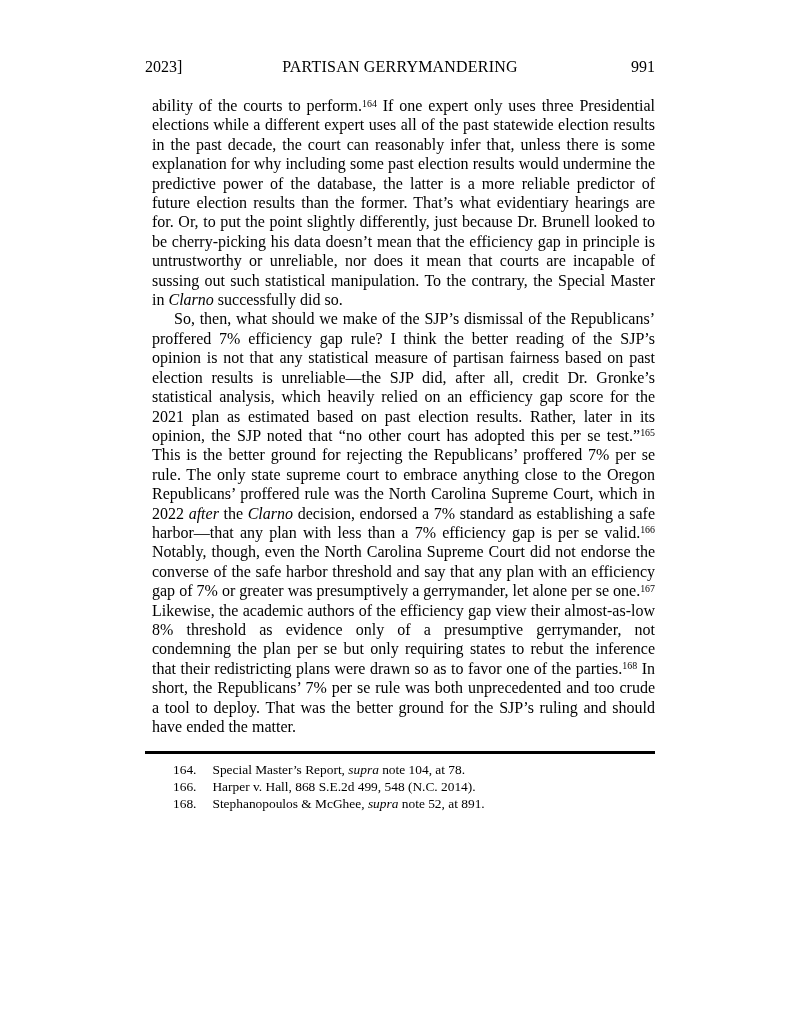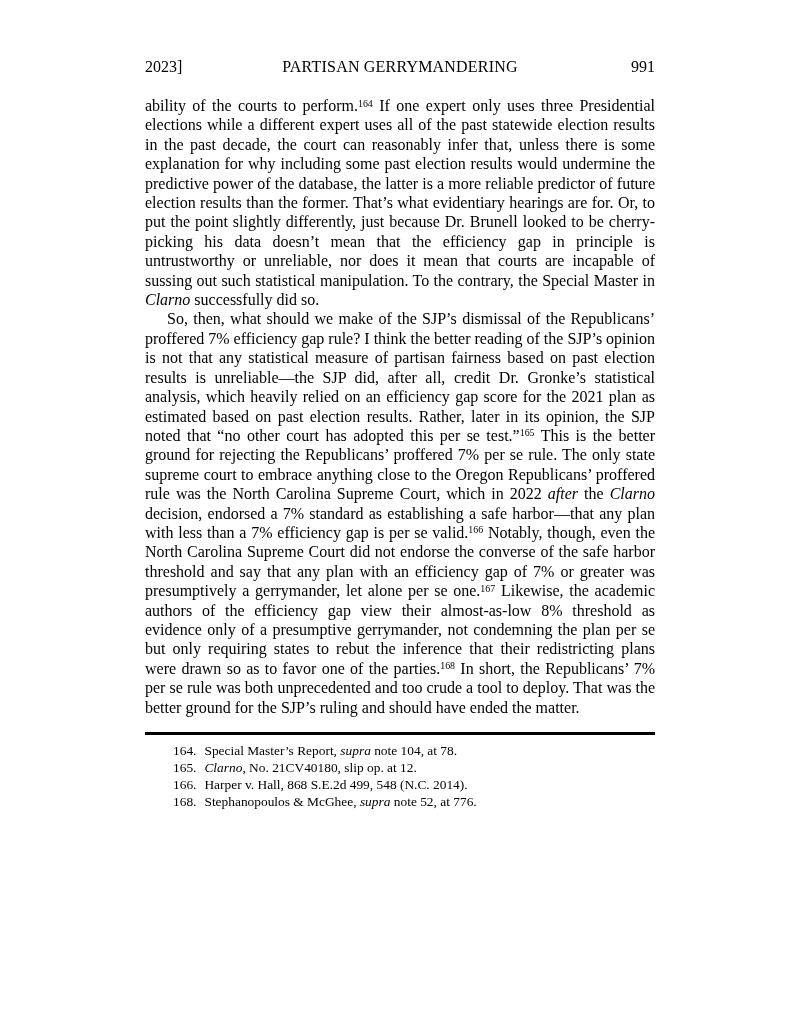--- a/index.html
+++ b/index.html
@@ -29,20 +29,21 @@
   .header-title {
     position: absolute; left: 0; right: 0; top: 0;
     text-align: center;
     letter-spacing: 0.2px;
   }
   .header-page { position: absolute; right: 0; top: 0; }
   .article-body {
     margin-top: 19px;
     font-size: 16px;
     line-height: 19.4px;
+    margin-left: 7px;
   }
   .article-body p {
     margin: 0;
     text-align: justify;
     hyphens: none;
   }
   .article-body p.indent { text-indent: 22px; }
   .article-body p.continues { text-align-last: justify; }
   sup {
     font-size: 0.62em;
@@ -58,21 +59,21 @@
     background: var(--ink, #000000);
     width: 100%;
   }
   .footnotes {
     margin-top: 7px;
     padding-left: 28px;
     font-size: 13.4px;
     line-height: 17px;
   }
   .footnote { margin: 0; }
-  .fn-num { display: inline-block; margin-right: 8px; }
+  .fn-num { display: inline-block; margin-right: 16px; }
 </style>
 </head>
 <body>
 
 <div class="page">
   <div class="content">
 
     <div class="running-header">
       <span class="header-year">2023]</span>
       <span class="header-title">PARTISAN GERRYMANDERING</span>
@@ -84,24 +85,21 @@
       <p class="indent"><span>So, then, what should we make of the SJP’s dismissal of the Republicans’ proffered 7% efficiency gap rule? I think the better reading of the SJP’s opinion is not that any statistical measure of partisan fairness based on past election results is unreliable—the SJP did, after all, credit Dr. Gronke’s statistical analysis, which heavily relied on an efficiency gap score for the 2021 plan as estimated based on past election results. Rather, later in its opinion, the SJP noted that “no other court has adopted this per se test.”</span><sup>165</sup><span> This is the better ground for rejecting the Republicans’ proffered 7% per se rule. The only state supreme court to embrace anything close to the Oregon Republicans’ proffered rule was the North Carolina Supreme Court, which in 2022 </span><i>after</i><span> the </span><i>Clarno</i><span> decision, endorsed a 7% standard as establishing a safe harbor—that any plan with less than a 7% efficiency gap is per se valid.</span><sup>166</sup><span> Notably, though, even the North Carolina Supreme Court did not endorse the converse of the safe harbor threshold and say that any plan with an efficiency gap of 7% or greater was presumptively a gerrymander, let alone per se one.</span><sup>167</sup><span> Likewise, the academic authors of the efficiency gap view their almost-as-low 8% threshold as evidence only of a presumptive gerrymander, not condemning the plan per se but only requiring states to rebut the inference that their redistricting plans were drawn so as to favor one of the parties.</span><sup>168</sup><span> In short, the Republicans’ 7% per se rule was both unprecedented and too crude a tool to deploy. That was the better ground for the SJP’s ruling and should have ended the matter.</span></p>
     </div>
 
     <div class="footnote-separator"></div>
 
     <div class="footnotes">
       <p class="footnote">
         <span class="fn-num">164.</span><span><span>Special Master’s Report, </span><i>supra</i><span> note 104, at 78.</span></span>
       </p>
       <p class="footnote">
-        <span class="fn-num">165.</span><span><i>Clarno</i><span>, No. 21CV40180, slip op. at 12.</span></span>
-      </p>
-      <p class="footnote">
         <span class="fn-num">166.</span><span><span>Harper v. Hall, 868 S.E.2d 499, 548 (N.C. 2014).</span></span>
       </p>
       <p class="footnote">
-        <span class="fn-num">168.</span><span><span>Stephanopoulos &amp; McGhee, </span><i>supra</i><span> note 52, at 776.</span></span>
+        <span class="fn-num">168.</span><span><span>Stephanopoulos &amp; McGhee, </span><i>supra</i><span> note 52, at 891.</span></span>
       </p>
     </div>
 
   </div>
 </div>
 
 </body></html>

